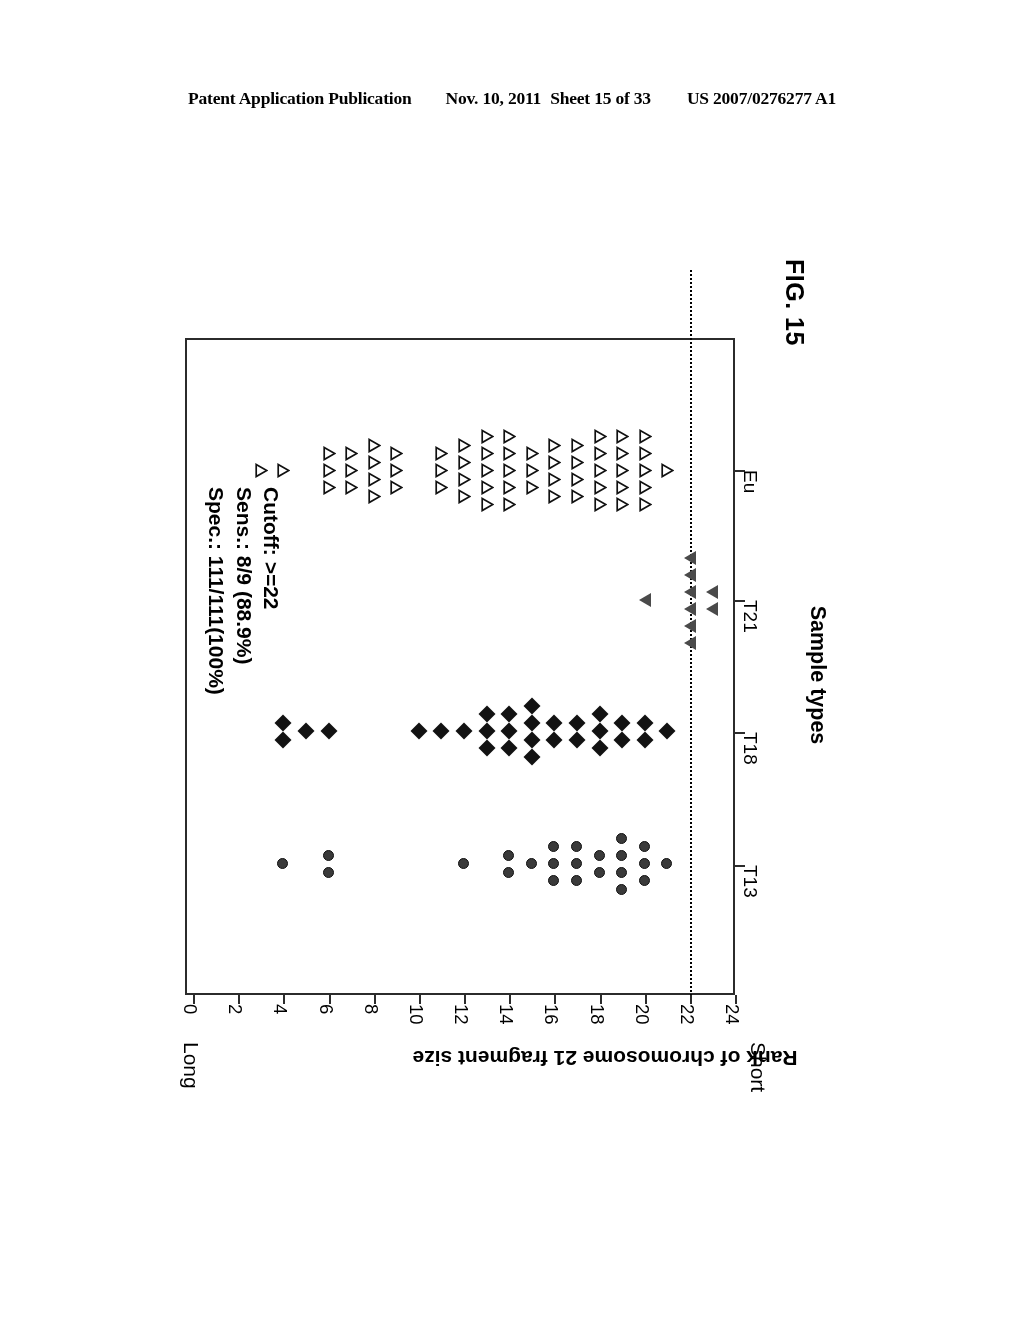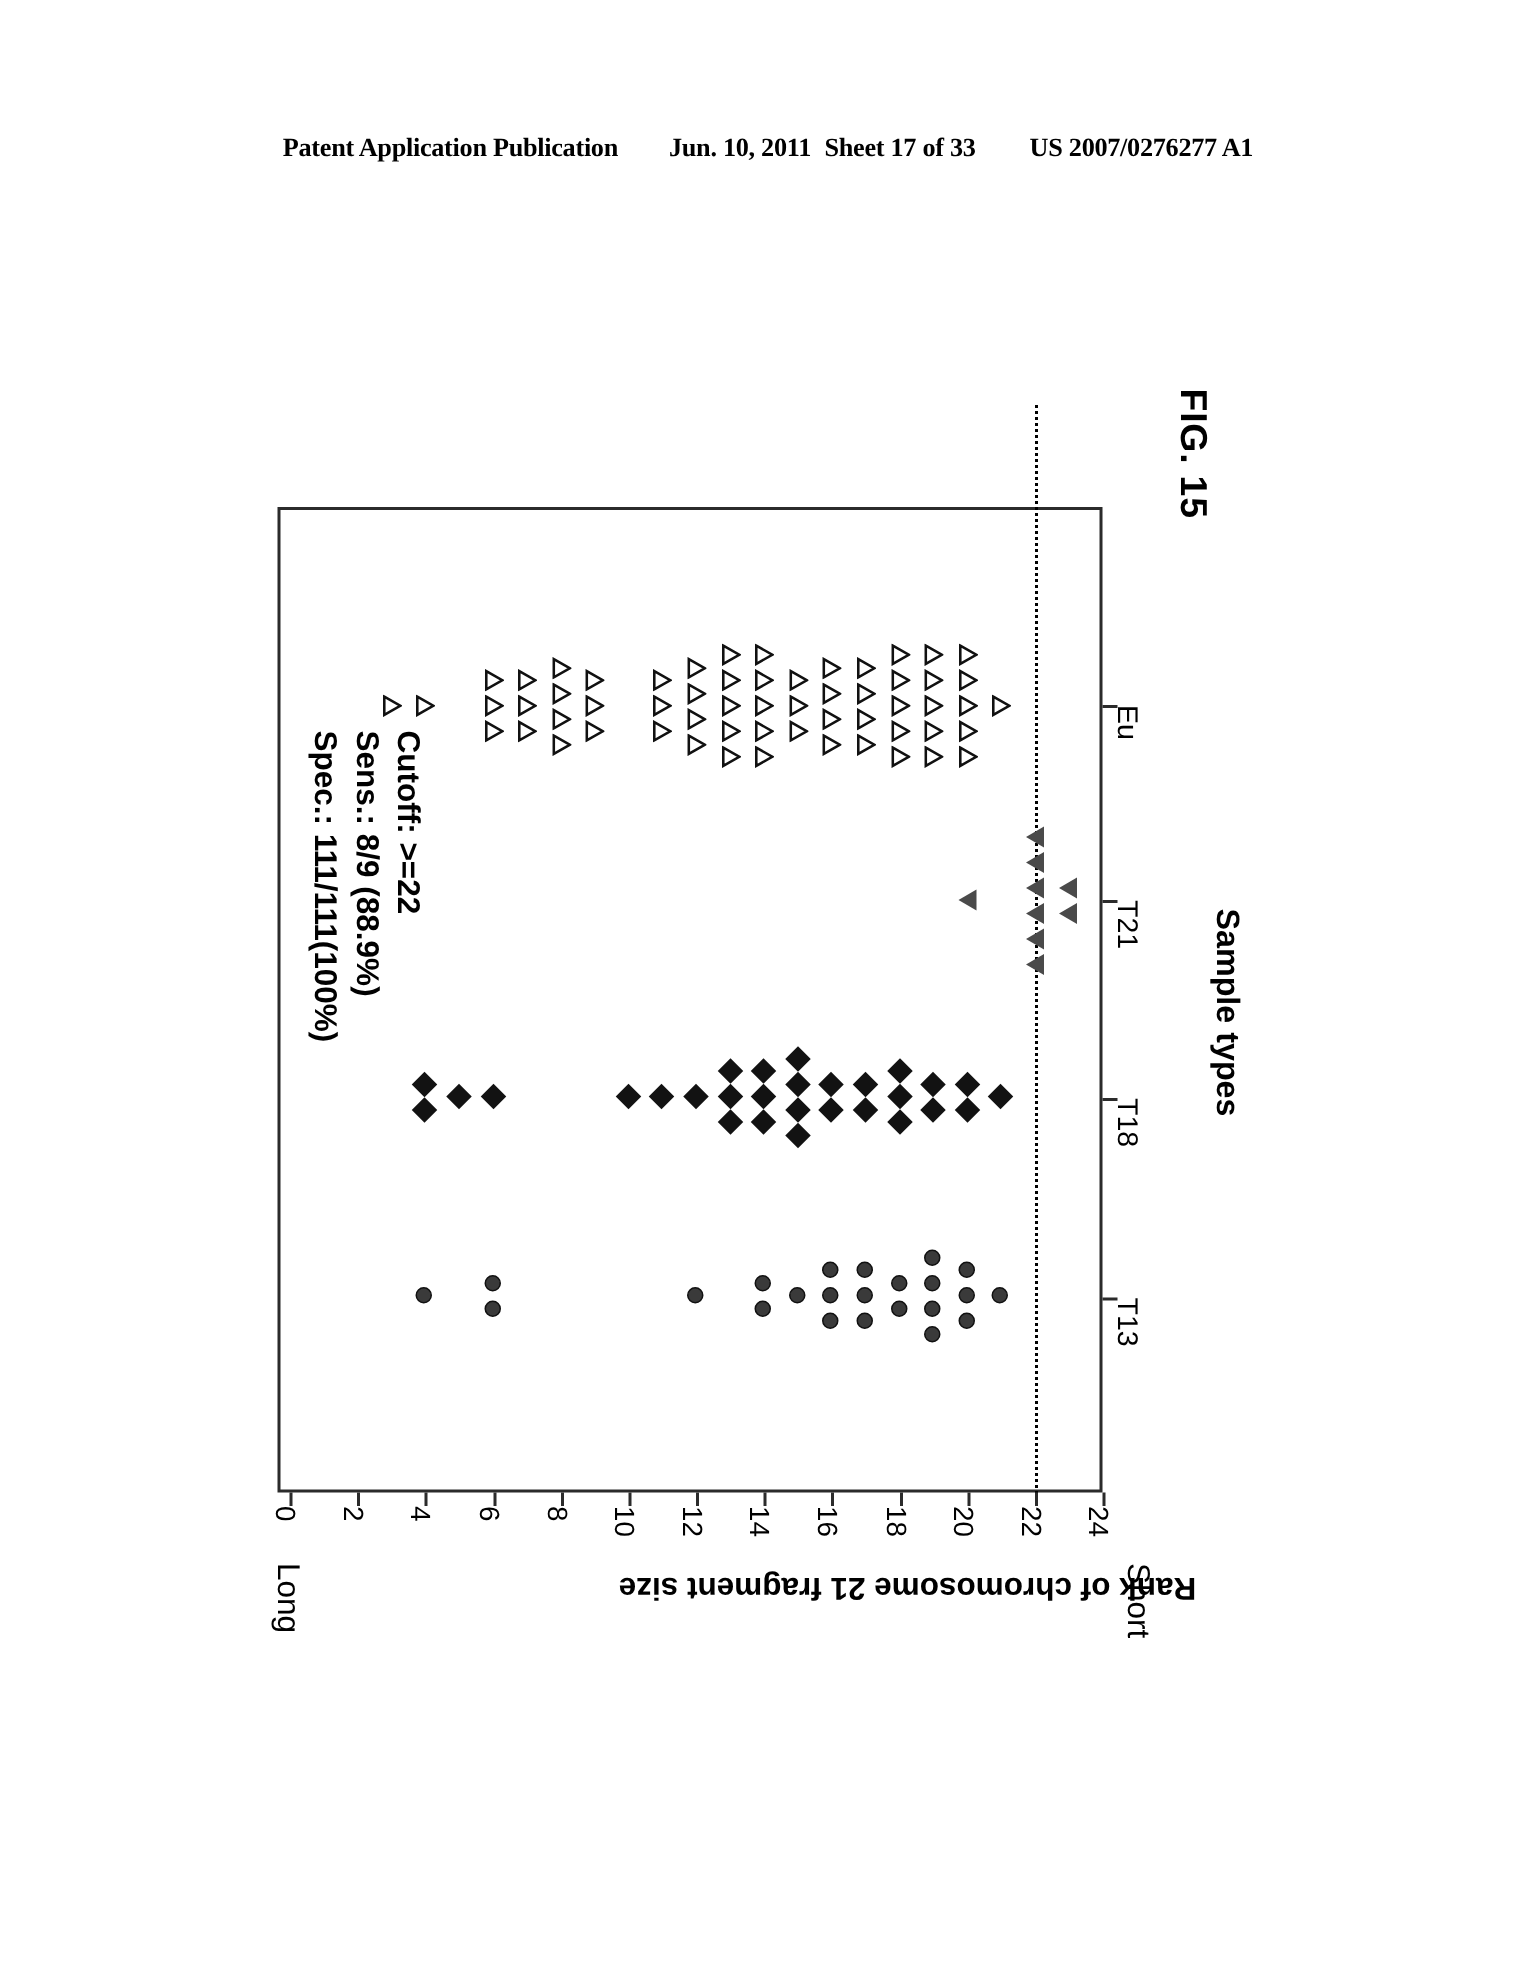--- a/index.html
+++ b/index.html
@@ -168,22 +168,22 @@
     position:absolute;
     width:13px;height:15px;
   }
   .tri-open-wrap svg{display:block;}
 </style>
 </head>
 <body>
 
 <div id="pat-header">
   <span class="hd-pub">Patent Application Publication</span>
-  <span class="hd-date">Jun. 10, 2011</span>
-  <span class="hd-sheet">Sheet 17 of 33</span>
+  <span class="hd-date">Nov. 10, 2011</span>
+  <span class="hd-sheet">Sheet 15 of 33</span>
   <span class="hd-num">US 2007/0276277 A1</span>
 </div>
 
 <div id="figure">
 
   <div id="fig-label">FIG. 15</div>
 
   <div id="plot-frame"></div>
 
   <div id="cutoff-line"></div>

